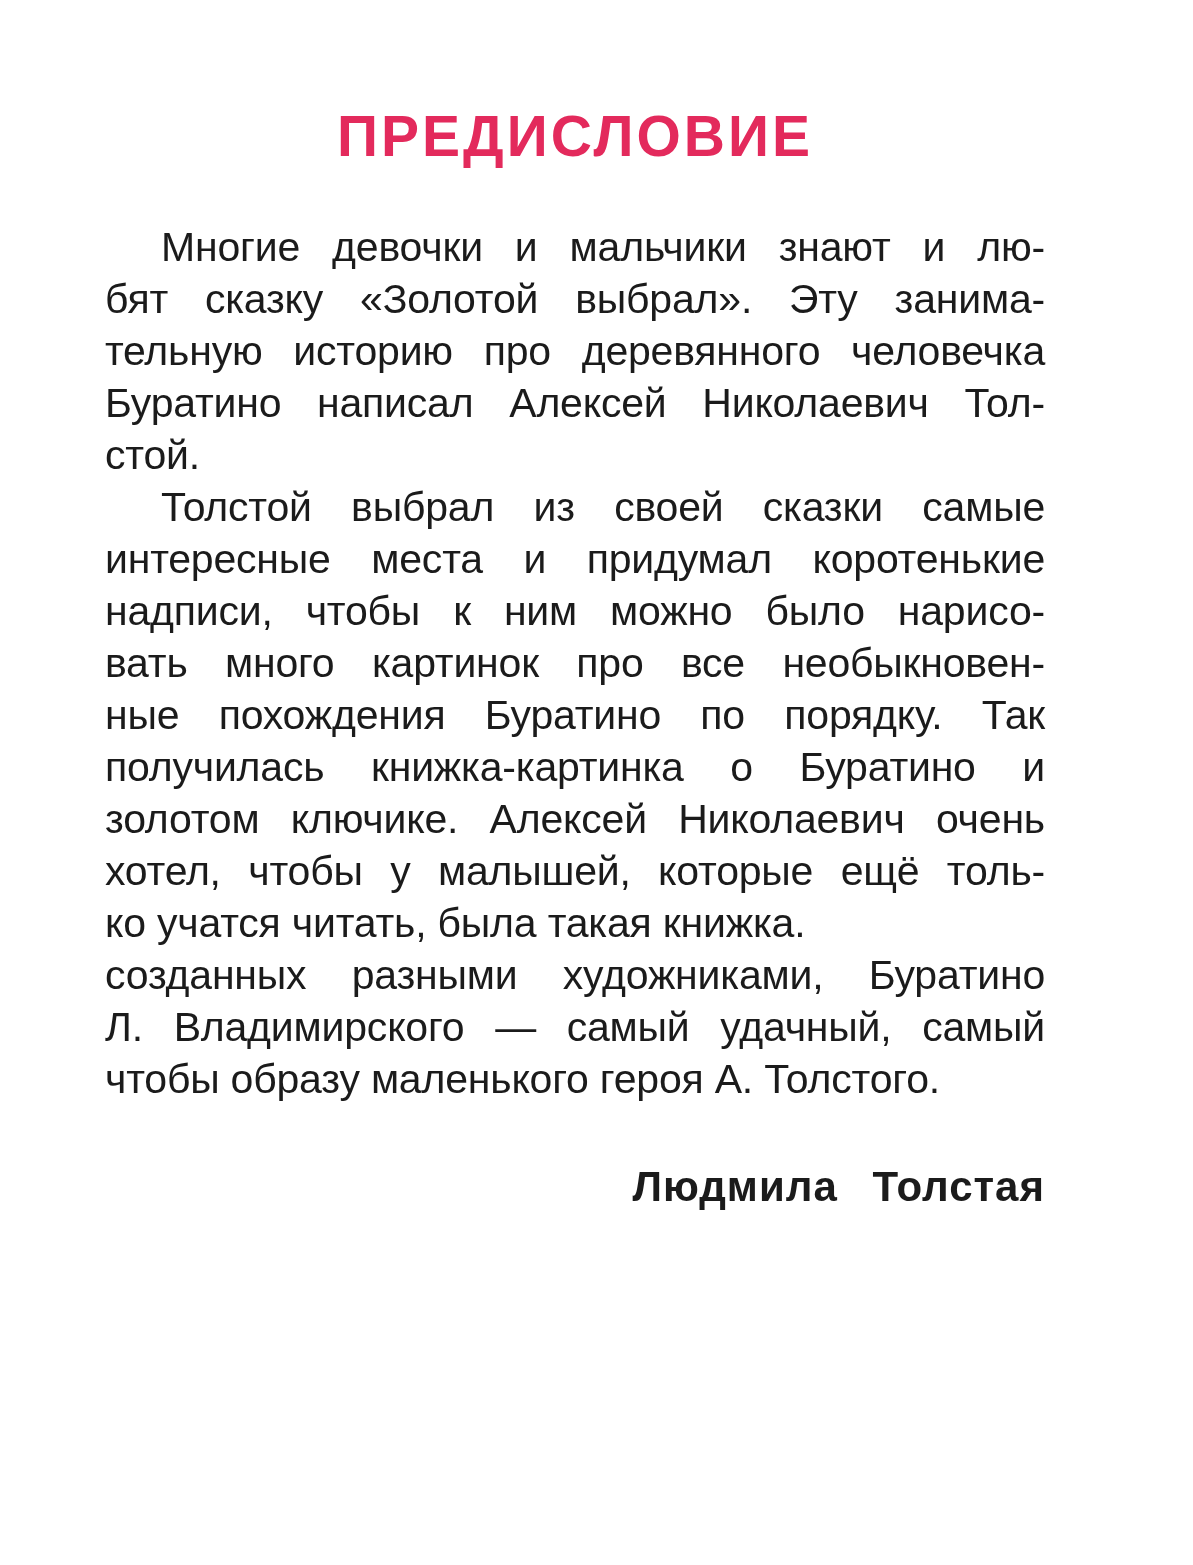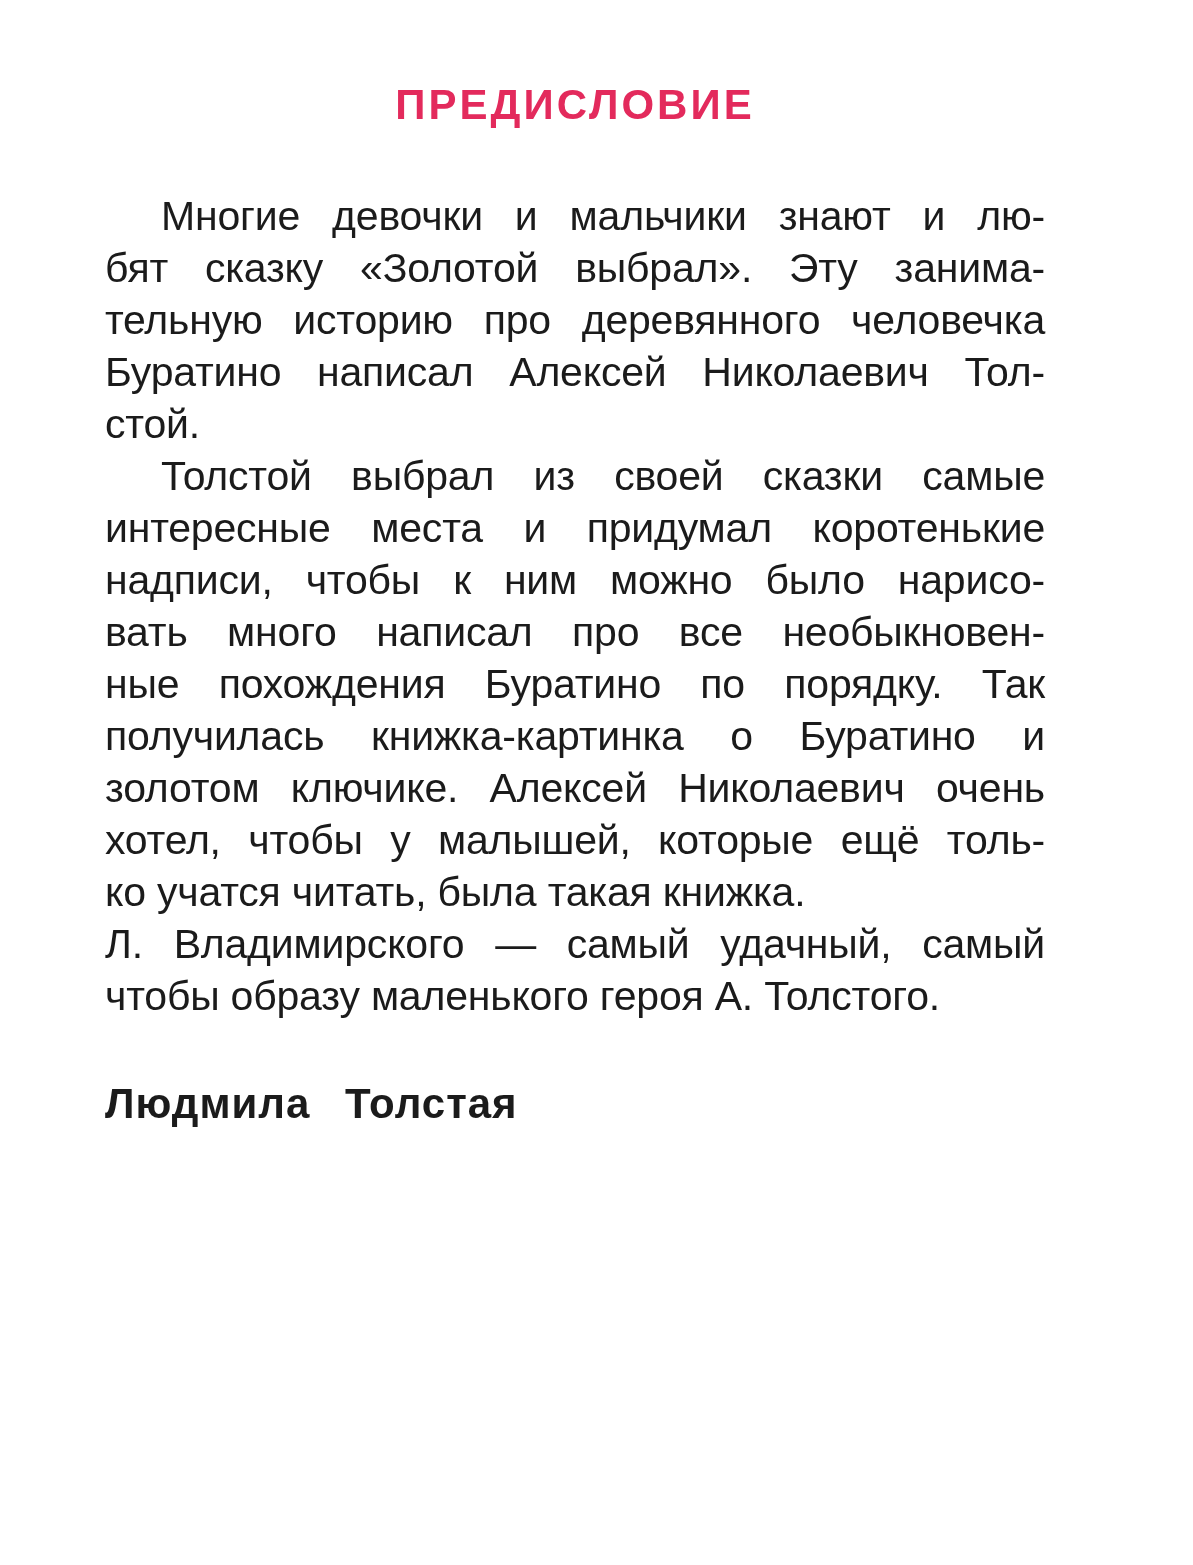--- a/index.html
+++ b/index.html
@@ -9,24 +9,24 @@
   }
   .page {
     position: relative;
     width: 1193px;
     height: 1565px;
     background: #ffffff;
     overflow: hidden;
     font-family: "Liberation Sans", sans-serif;
   }
   .title {
-    margin: 84px 148px 0 105px;
+    margin: 115px 148px 0 105px;
     text-align: center;
     font-weight: bold;
-    font-size: 42px;
+    font-size: 57px;
     line-height: 42px;
     letter-spacing: 3px;
   }
   .bodytext {
     margin: 64px 148px 8px 105px;
     font-size: 41px;
     line-height: 52px;
     letter-spacing: -0.2px;
     color: #1b1b1b;
   }
@@ -35,21 +35,21 @@
     text-align-last: justify;
   }
   .line.first {
     text-indent: 56px;
   }
   .line.last {
     text-align-last: left;
   }
   .signature {
     margin: 56px 148px 0 105px;
-    text-align: left;
+    text-align: right;
     font-weight: bold;
     font-size: 42px;
     line-height: 52px;
     letter-spacing: 1px;
     word-spacing: 22px;
     color: #1b1b1b;
   }
 </style>
 </head>
 <body>
@@ -65,29 +65,30 @@
       <div class="line">бят сказку «Золотой выбрал». Эту занима-</div>
       <div class="line">тельную историю про деревянного человечка</div>
       <div class="line">Буратино написал Алексей Николаевич Тол-</div>
       <div class="line last">стой.</div>
     </div>
 
     <div>
       <div class="line first">Толстой выбрал из своей сказки самые</div>
       <div class="line">интересные места и придумал коротенькие</div>
       <div class="line">надписи, чтобы к ним можно было нарисо-</div>
-      <div class="line">вать много написал про все необыкновен-</div>
+      <div class="line">вать много картинок про все необыкновен-</div>
       <div class="line">ные похождения Буратино по порядку. Так</div>
       <div class="line">получилась книжка-картинка о Буратино и</div>
       <div class="line">золотом ключике. Алексей Николаевич очень</div>
       <div class="line">хотел, чтобы у малышей, которые ещё толь-</div>
       <div class="line last">ко учатся читать, была такая книжка.</div>
     </div>
 
     <div>
+      <div class="line">созданных разными художниками, Буратино</div>
       <div class="line">Л. Владимирского — самый удачный, самый</div>
       <div class="line last">чтобы образу маленького героя А. Толстого.</div>
     </div>
 
   </div>
 
   <div class="signature">Людмила Толстая</div>
 
 </div>
 

